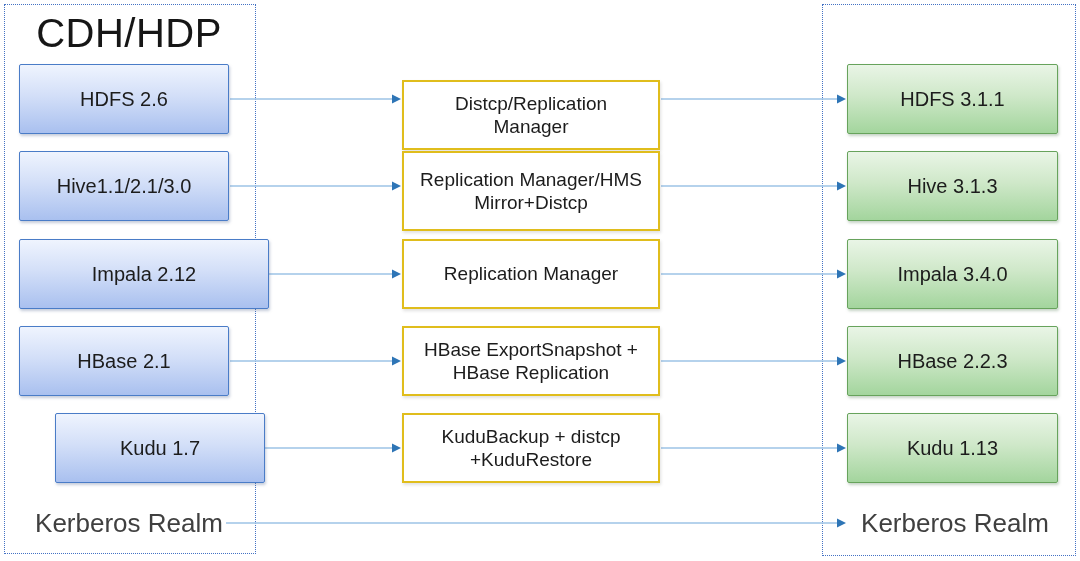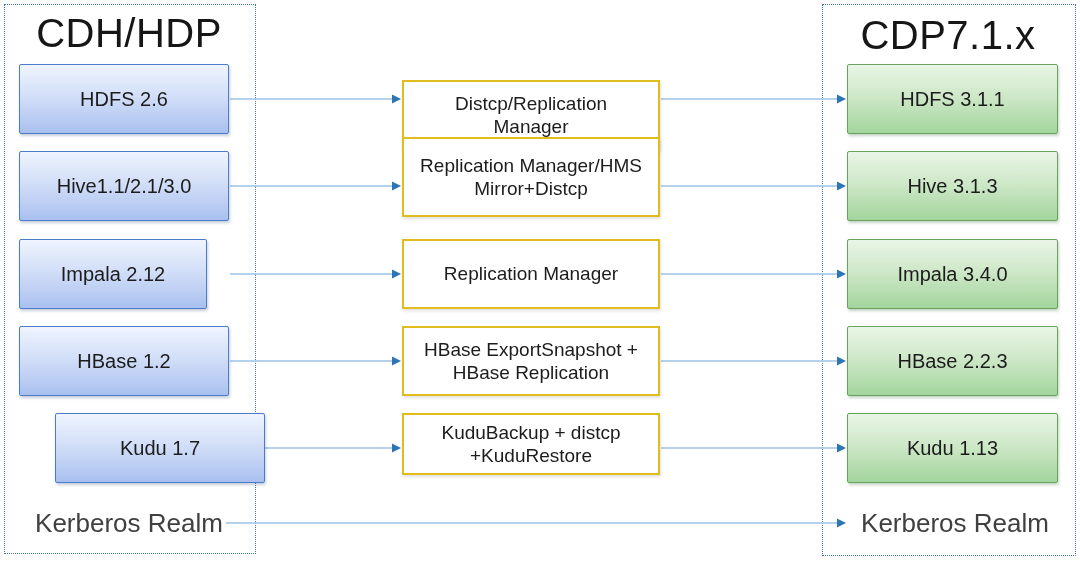--- a/index.html
+++ b/index.html
@@ -127,38 +127,37 @@
         <line x1="661" y1="448" x2="839" y2="448" stroke="#9dc3e6" stroke-width="1.6"></line>
         <polygon points="846,448 837,443.5 837,452.5" fill="#2e75b6"></polygon>
       </g>
       <g>
         <line x1="226" y1="523" x2="839" y2="523" stroke="#9dc3e6" stroke-width="1.6"></line>
         <polygon points="846,523 837,518.5 837,527.5" fill="#2e75b6"></polygon>
       </g>
     </svg>
 
   <div class="panel-title" style="left:4px; top:10px; width:250px;">CDH/HDP</div>
-  <div class="panel-title" style="left:822px; top:12px; width:252px;">CDP7.1.x</div>
 
   <div>
       <div class="box blue" style="left: 19px; top: 64px; width: 210px; height: 70px;">HDFS 2.6</div>
       <div class="box blue" style="left: 19px; top: 151px; width: 210px; height: 70px;">Hive1.1/2.1/3.0</div>
-      <div class="box blue" style="left: 19px; top: 239px; width: 188px; height: 70px;">Impala 2.12</div>
-      <div class="box blue" style="left: 19px; top: 326px; width: 210px; height: 70px;">HBase 1.2</div>
+      <div class="box blue" style="left: 19px; top: 239px; width: 250px; height: 70px;">Impala 2.12</div>
+      <div class="box blue" style="left: 19px; top: 326px; width: 210px; height: 70px;">HBase 2.1</div>
       <div class="box blue" style="left: 19px; top: 413px; width: 210px; height: 70px; margin-left: 36px;">Kudu 1.7</div>
     </div>
   <div>
       <div class="box gold" style="left: 402px; top: 80px; width: 258px; height: 70px;">Distcp/Replication
 Manager</div>
-      <div class="box gold" style="left: 402px; top: 137px; width: 258px; height: 80px;">Replication Manager/HMS
+      <div class="box gold" style="left: 402px; top: 151px; width: 258px; height: 80px;">Replication Manager/HMS
 Mirror+Distcp</div>
       <div class="box gold" style="left: 402px; top: 239px; width: 258px; height: 70px;">Replication Manager</div>
       <div class="box gold" style="left: 402px; top: 326px; width: 258px; height: 70px;">HBase ExportSnapshot +
 HBase Replication</div>
-      <div class="box gold" style="left: 402px; top: 413px; width: 258px; height: 62px;">KuduBackup + distcp
+      <div class="box gold" style="left: 402px; top: 413px; width: 258px; height: 70px;">KuduBackup + distcp
 +KuduRestore</div>
     </div>
   <div>
       <div class="box green" style="left: 847px; top: 64px; width: 211px; height: 70px;">HDFS 3.1.1</div>
       <div class="box green" style="left: 847px; top: 151px; width: 211px; height: 70px;">Hive 3.1.3</div>
       <div class="box green" style="left: 847px; top: 239px; width: 211px; height: 70px;">Impala 3.4.0</div>
       <div class="box green" style="left: 847px; top: 326px; width: 211px; height: 70px;">HBase 2.2.3</div>
       <div class="box green" style="left: 847px; top: 413px; width: 211px; height: 70px;">Kudu 1.13</div>
     </div>
 

